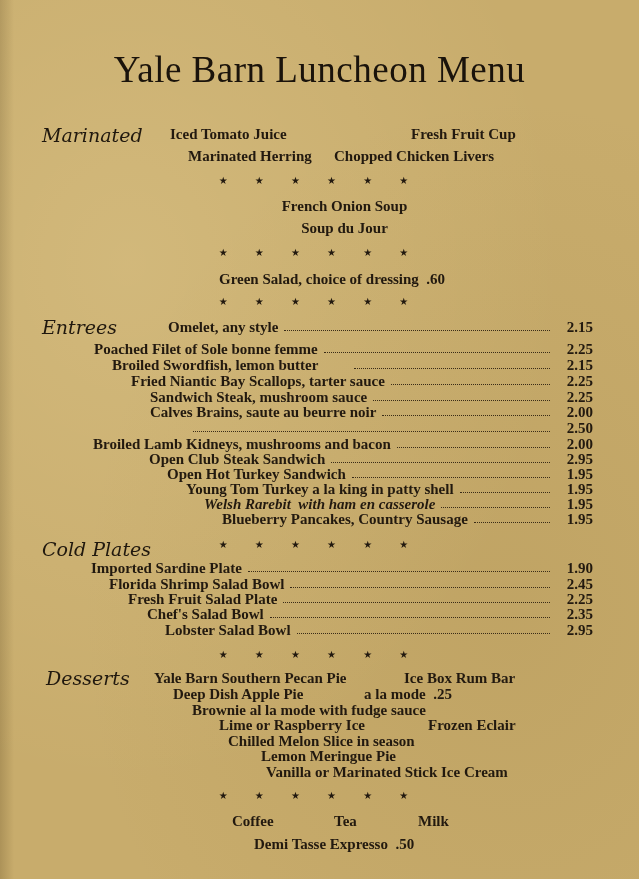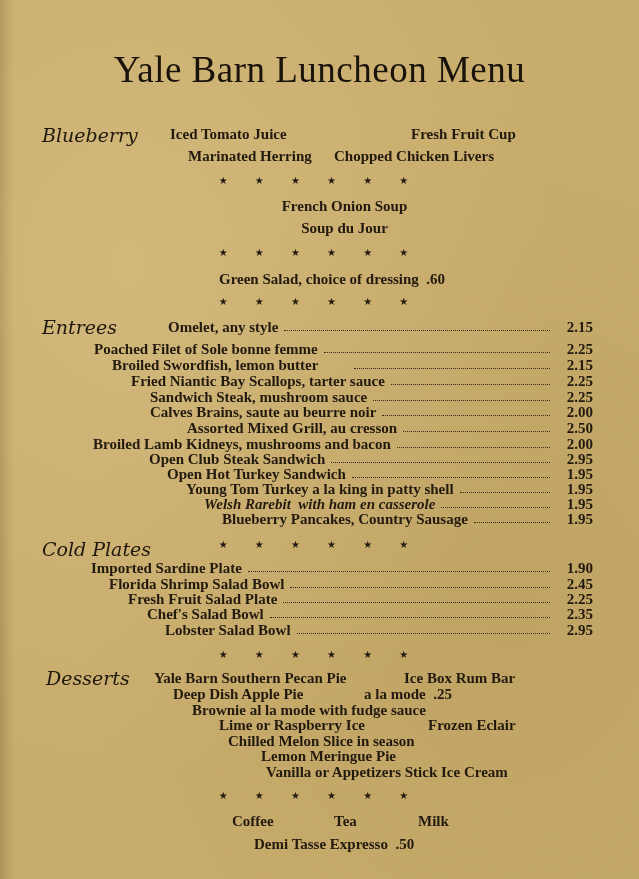--- a/index.html
+++ b/index.html
@@ -25,21 +25,21 @@
   .leader-row { position:absolute; height:17px; display:flex; align-items:flex-end; }
   .leader-row .name { font-family:"Liberation Serif", serif; font-weight:bold; font-size:15px; line-height:17px; white-space:nowrap; color:#22190f; }
   .leader-row .dots { flex:1; border-bottom:1px dotted #3a2c18; margin:0 6px 5px 6px; height:0; }
   .price { position:absolute; font-family:"Liberation Serif", serif; font-weight:bold; font-size:15px; line-height:17px; width:45px; text-align:right; left:548px; color:#22190f; }
 </style>
 </head>
 <body>
 
 <div class="abs title">Yale Barn Luncheon Menu</div>
 
-<div class="abs section" style="left:42px;top:124px;">Blueberry</div>
+<div class="abs section" style="left:42px;top:124px;">Marinated</div>
 <div class="abs item" style="left:170px;top:126px;">Iced Tomato Juice</div>
 <div class="abs item" style="left:411px;top:126px;">Fresh Fruit Cup</div>
 <div class="abs item" style="left:188px;top:148px;">Marinated Herring</div>
 <div class="abs item" style="left:334px;top:148px;">Chopped Chicken Livers</div>
 
 <div class="abs stars" style="top:175px;">★ ★ ★ ★ ★ ★</div>
 
 <div class="abs item" style="left:0;width:689px;text-align:center;top:198px;">French Onion Soup</div>
 <div class="abs item" style="left:0;width:689px;text-align:center;top:220px;">Soup du Jour</div>
 
@@ -81,21 +81,20 @@
   </div>
 <div class="price" style="top:389px;">2.25</div>
 
 <div class="leader-row" style="left:150px;top:404px;width:406px;">
     <span class="name">Calves Brains, saute au beurre noir</span>
     <span class="dots"></span>
   </div>
 <div class="price" style="top:404px;">2.00</div>
 
 <div class="leader-row" style="left:187px;top:420px;width:369px;">
-    <span class="name">Assorted Mixed Grill, au cresson</span>
     <span class="dots"></span>
   </div>
 <div class="price" style="top:420px;">2.50</div>
 
 <div class="leader-row" style="left:93px;top:436px;width:463px;">
     <span class="name">Broiled Lamb Kidneys, mushrooms and bacon</span>
     <span class="dots"></span>
   </div>
 <div class="price" style="top:436px;">2.00</div>
 
@@ -167,20 +166,20 @@
 
 <div class="abs item" style="left:154px;top:670px;">Yale Barn Southern Pecan Pie</div>
 <div class="abs item" style="left:404px;top:670px;">Ice Box Rum Bar</div>
 <div class="abs item" style="left:173px;top:686px;">Deep Dish Apple Pie</div>
 <div class="abs item" style="left:364px;top:686px;white-space:pre;">a la mode  .25</div>
 <div class="abs item" style="left:192px;top:702px;">Brownie al la mode with fudge sauce</div>
 <div class="abs item" style="left:219px;top:717px;">Lime or Raspberry Ice</div>
 <div class="abs item" style="left:428px;top:717px;">Frozen Eclair</div>
 <div class="abs item" style="left:228px;top:733px;">Chilled Melon Slice in season</div>
 <div class="abs item" style="left:253px;top:748px;margin-left:8px;">Lemon Meringue Pie</div>
-<div class="abs item" style="left:266px;top:764px;">Vanilla or Appetizers Stick Ice Cream</div>
+<div class="abs item" style="left:266px;top:764px;">Vanilla or Marinated Stick Ice Cream</div>
 
 <div class="abs stars" style="top:790px;">★ ★ ★ ★ ★ ★</div>
 
 <div class="abs item" style="left:232px;top:813px;">Coffee</div>
 <div class="abs item" style="left:334px;top:813px;">Tea</div>
 <div class="abs item" style="left:418px;top:813px;">Milk</div>
 <div class="abs item" style="left:254px;top:836px;white-space:pre;">Demi Tasse Expresso  .50</div>
 
 </body></html>

